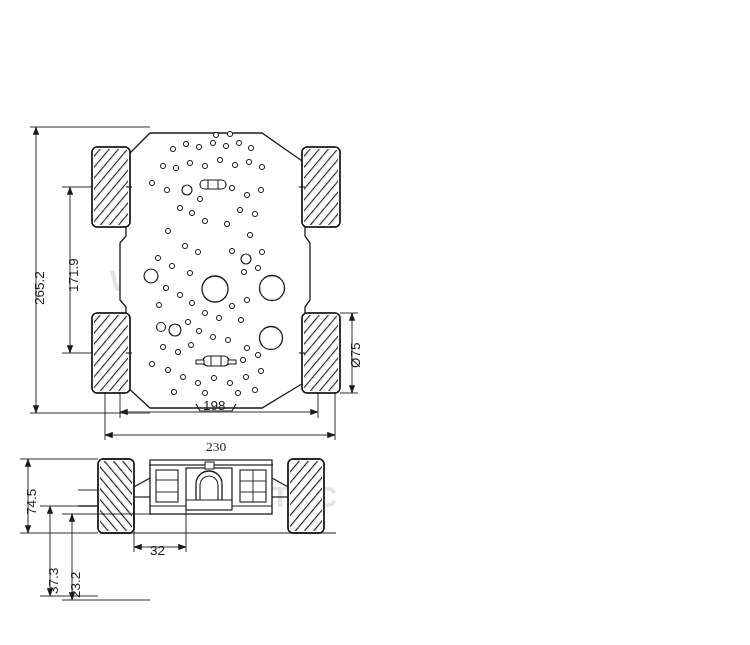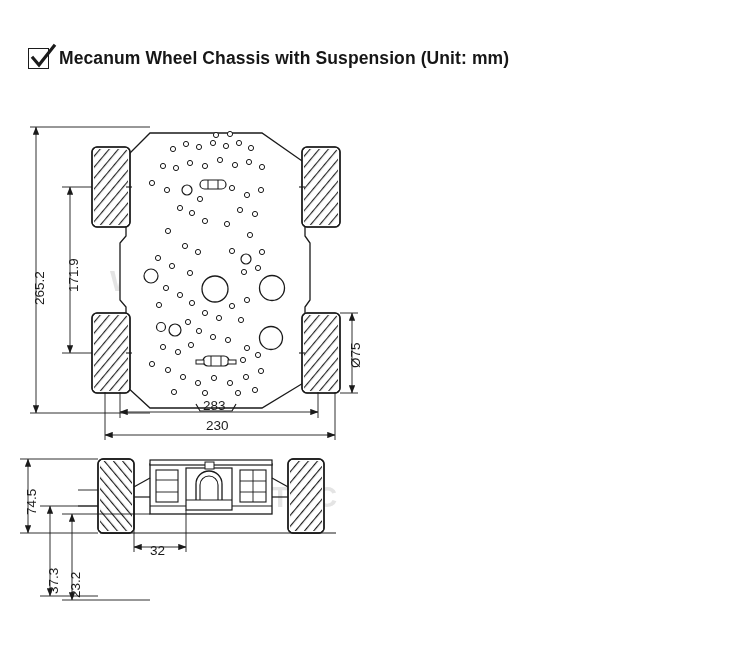--- a/index.html
+++ b/index.html
@@ -85,28 +85,20 @@
   .rot90 {
     transform: rotate(-90deg);
     transform-origin: left top;
   }
 </style>
 </head>
 <body>
 
 <div id="root">
 
-  <div class="title-row">
-    <div class="check-box">
-      <svg width="30" height="30" viewBox="0 0 30 30">
-        <path d="M6 15 L12 22 L27 3" fill="none" stroke="#1b1b1b" stroke-width="3.2" stroke-linecap="square"></path>
-      </svg>
-    </div>
-    <div class="title-text">Mecanum Wheel Chassis with Suspension (Unit: mm)</div>
-  </div>
 
   <div class="wm" id="wm1">WHEELTEC</div>
   <div class="wm" id="wm2">WHEELTEC</div>
 
   <svg id="drawing" viewBox="0 0 750 645">
     <defs>
       <marker id="ar" markerWidth="9" markerHeight="7" refX="8.6" refY="3.5" orient="auto">
         <path d="M0,0 L9,3.5 L0,7 z" fill="#1a1a1a"></path>
       </marker>
       <marker id="arS" markerWidth="9" markerHeight="7" refX="0.4" refY="3.5" orient="auto">
@@ -328,23 +320,23 @@
       <line x1="134" y1="500" x2="134" y2="552"></line>
       <line x1="186" y1="510" x2="186" y2="552"></line>
       <line x1="134" y1="547" x2="186" y2="547" marker-start="url(#arS)" marker-end="url(#ar)"></line>
     </g>
   </svg>
 
   <div class="dimlabel rot90" style="left:32px; top:305px;">265.2</div>
 
   <div class="dimlabel rot90" style="left:66px; top:292px;">171.9</div>
 
-  <div class="dimlabel" style="left:203px; top:398px;">283</div>
-
-  <div class="dimlabel" style="left:206px; top:418px;">230</div>
+  <div class="dimlabel" style="left:203px; top:398px;">198</div>
+
+  <div class="dimlabel" style="left:206px; top:439px;font-family:Liberation Serif, serif;">230</div>
 
   <div class="dimlabel rot90" style="left:348px; top:368px;">Ø75</div>
 
   <div class="dimlabel rot90" style="left:24px; top:515px;">74.5</div>
 
   <div class="dimlabel rot90" style="left:46px; top:594px;">37.3</div>
 
   <div class="dimlabel rot90" style="left:68px; top:598px;">23.2</div>
 
   <div class="dimlabel" style="left:150px; top:533px;margin-top:10px;">32</div>

